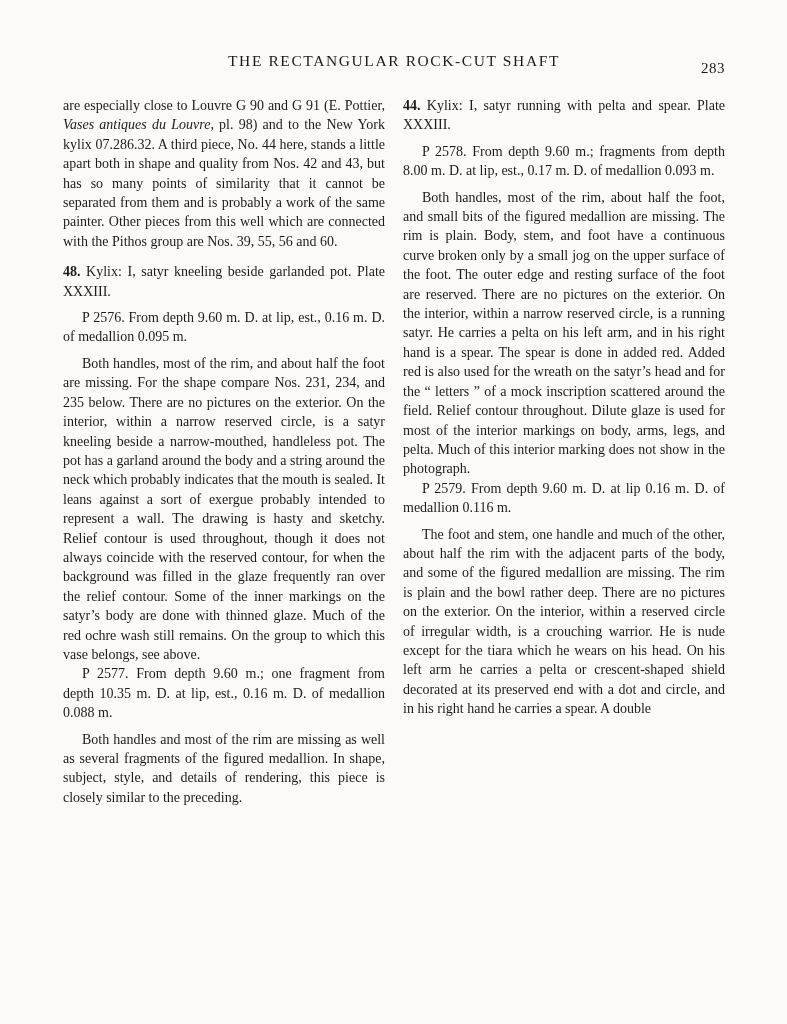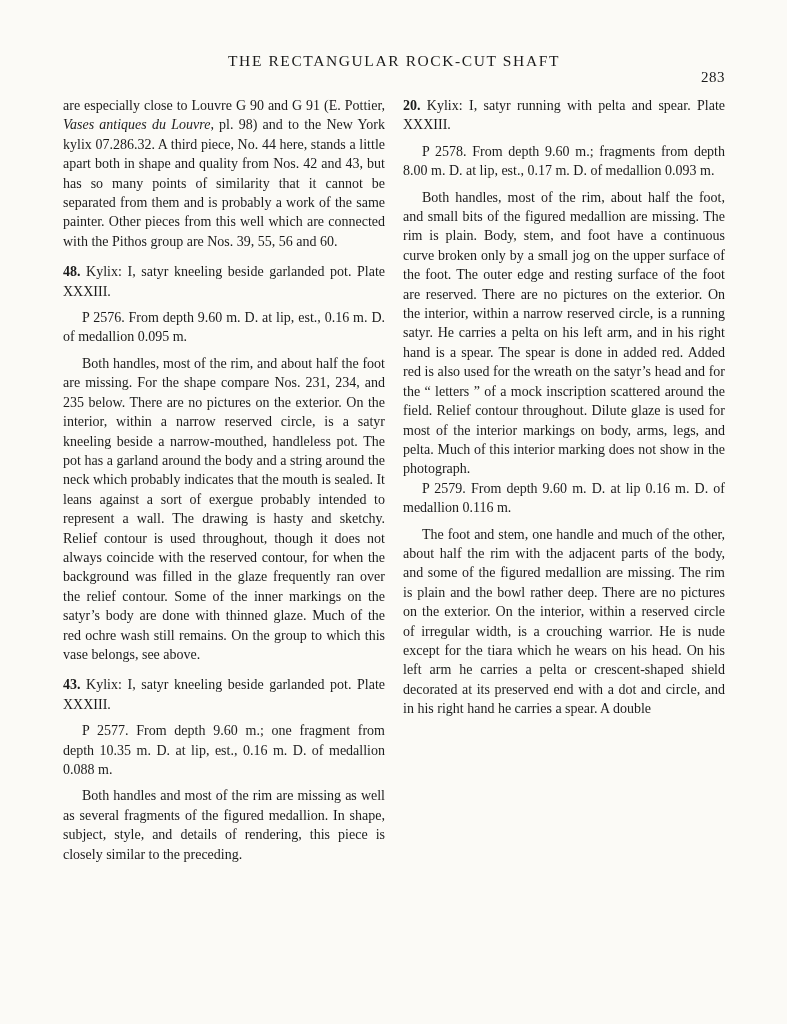--- a/index.html
+++ b/index.html
@@ -23,21 +23,21 @@
     position: relative;
     text-align: center;
     font-size: 15.5px;
     letter-spacing: 1.6px;
     margin-bottom: 26px;
     white-space: nowrap;
   }
   .page-number {
     position: absolute;
     right: 0;
-    top: 17px;
+    top: 8px;
     letter-spacing: 0.5px;
     font-size: 15px;
   }
   .columns {
     display: flex;
     gap: 18px;
   }
   .column {
     flex: 1 1 0;
     font-size: 14px;
@@ -75,25 +75,24 @@
   <div class="page-header">
     <span>THE RECTANGULAR ROCK-CUT SHAFT</span>
     <span class="page-number">283</span>
   </div>
   <div class="columns">
     <div class="column">
         <p class="continuation"><span>are especially close to Louvre G 90 and G 91 (E. Pottier, </span><span class="i">Vases antiques du Louvre</span><span>, pl. 98) and to the New York kylix 07.286.32. A third piece, No. 44 here, stands a little apart both in shape and quality from Nos. 42 and 43, but has so many points of similarity that it cannot be separated from them and is probably a work of the same painter. Other pieces from this well which are connected with the Pithos group are Nos. 39, 55, 56 and 60.</span></p>
         <p class="entry"><span class="b">48.</span><span> Kylix: I, satyr kneeling beside garlanded pot. Plate XXXIII.</span></p>
         <p class="catalog"><span>P 2576. From depth 9.60 m. D. at lip, est., 0.16 m. D. of medallion 0.095 m.</span></p>
         <p class="body"><span>Both handles, most of the rim, and about half the foot are missing. For the shape compare Nos. 231, 234, and 235 below. There are no pictures on the exterior. On the interior, within a narrow reserved circle, is a satyr kneeling beside a narrow-mouthed, handleless pot. The pot has a garland around the body and a string around the neck which probably indicates that the mouth is sealed. It leans against a sort of exergue probably intended to represent a wall. The drawing is hasty and sketchy. Relief contour is used throughout, though it does not always coincide with the reserved contour, for when the background was filled in the glaze frequently ran over the relief contour. Some of the inner markings on the satyr’s body are done with thinned glaze. Much of the red ochre wash still remains. On the group to which this vase belongs, see above.</span></p>
-        <p class="entry"><span class="b">43.</span><span> Kylix: I, satyr kneeling beside garlanded pot. Plate XXXIII.</span></p>
         <p class="catalog"><span>P 2577. From depth 9.60 m.; one fragment from depth 10.35 m. D. at lip, est., 0.16 m. D. of medallion 0.088 m.</span></p>
         <p class="body"><span>Both handles and most of the rim are missing as well as several fragments of the figured medallion. In shape, subject, style, and details of rendering, this piece is closely similar to the preceding.</span></p>
       </div>
     <div class="column">
-        <p class="entry"><span class="b">20.</span><span> Kylix: I, satyr running with pelta and spear. Plate XXXIII.</span></p>
+        <p class="entry"><span class="b">44.</span><span> Kylix: I, satyr running with pelta and spear. Plate XXXIII.</span></p>
         <p class="catalog"><span>P 2578. From depth 9.60 m.; fragments from depth 8.00 m. D. at lip, est., 0.17 m. D. of medallion 0.093 m.</span></p>
         <p class="body"><span>Both handles, most of the rim, about half the foot, and small bits of the figured medallion are missing. The rim is plain. Body, stem, and foot have a continuous curve broken only by a small jog on the upper surface of the foot. The outer edge and resting surface of the foot are reserved. There are no pictures on the exterior. On the interior, within a narrow reserved circle, is a running satyr. He carries a pelta on his left arm, and in his right hand is a spear. The spear is done in added red. Added red is also used for the wreath on the satyr’s head and for the “ letters ” of a mock inscription scattered around the field. Relief contour throughout. Dilute glaze is used for most of the interior markings on body, arms, legs, and pelta. Much of this interior marking does not show in the photograph.</span></p>
         <p class="catalog"><span>P 2579. From depth 9.60 m. D. at lip 0.16 m. D. of medallion 0.116 m.</span></p>
         <p class="body"><span>The foot and stem, one handle and much of the other, about half the rim with the adjacent parts of the body, and some of the figured medallion are missing. The rim is plain and the bowl rather deep. There are no pictures on the exterior. On the interior, within a reserved circle of irregular width, is a crouching warrior. He is nude except for the tiara which he wears on his head. On his left arm he carries a pelta or crescent-shaped shield decorated at its preserved end with a dot and circle, and in his right hand he carries a spear. A double</span></p>
       </div>
   </div>
 </div>
 
 </body></html>

